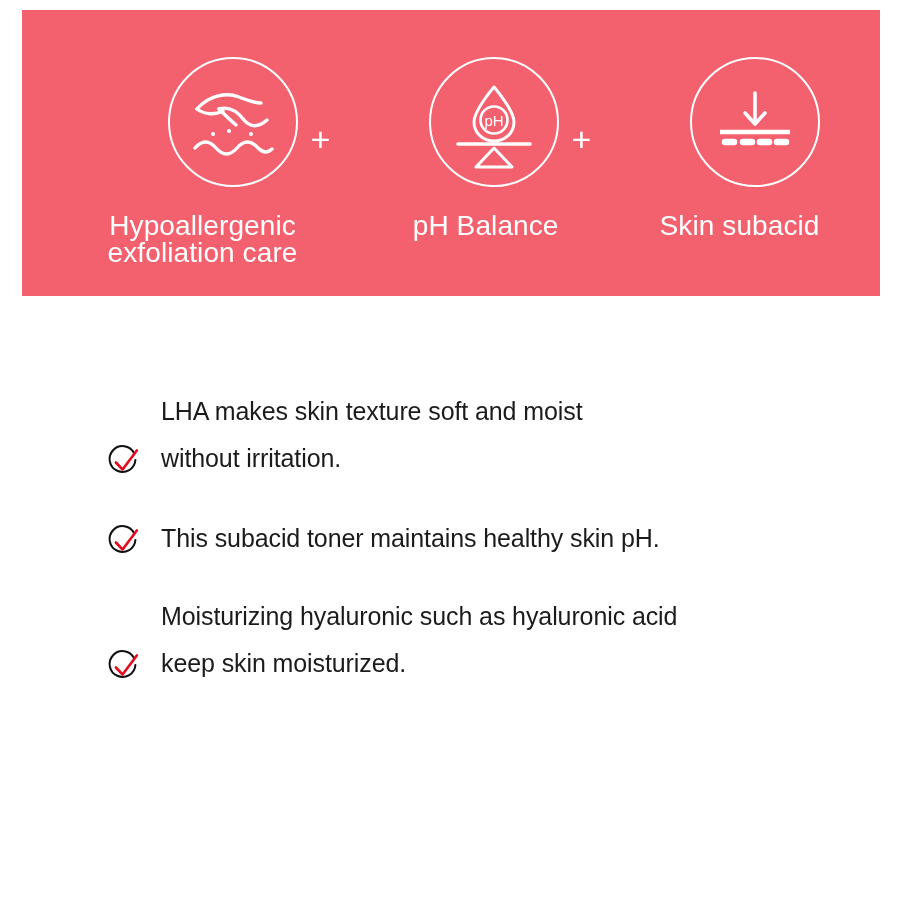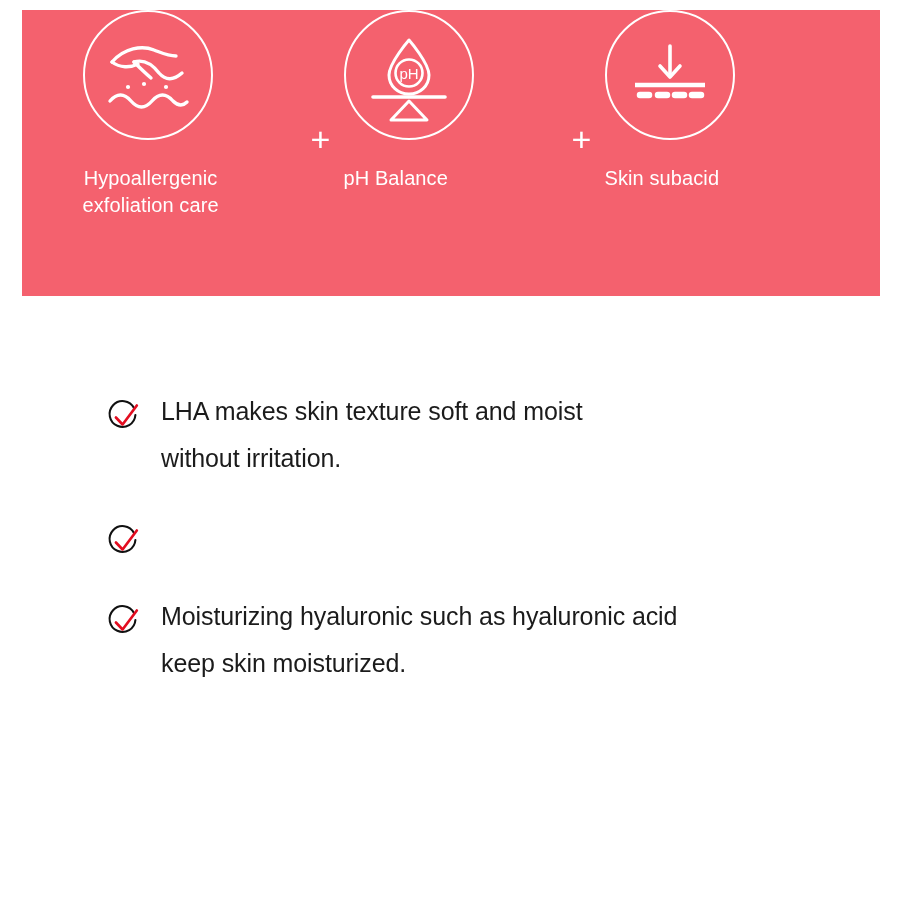--- a/index.html
+++ b/index.html
@@ -34,38 +34,39 @@
     height: 100%;
     display: flex;
     align-items: flex-start;
     justify-content: center;
   }
 
   .feature {
     width: 215px;
     display: flex;
     flex-direction: column;
-    align-items: flex-start;
+    align-items: flex-end;
+    padding-top: 47px;
   }
 
   .feature-circle {
     width: 130px;
     height: 130px;
     border: 2px solid #ffffff;
     border-radius: 50%;
     display: flex;
     align-items: center;
     justify-content: center;
     box-sizing: border-box;
   }
 
   .feature-label {
     margin-top: 25px;
     color: #ffffff;
-    font-size: 20px;
+    font-size: 28px;
     line-height: 27px;
     text-align: center;
     letter-spacing: 0.1px;
     white-space: pre-line;
   }
 
   .plus-sep {
     width: 46px;
     display: flex;
     align-items: flex-start;
@@ -80,21 +81,21 @@
   
   .bullet-list {
     position: absolute;
     left: 105px;
     top: 398px;
     width: 760px;
   }
 
   .bullet-item {
     display: flex;
-    align-items: flex-start;
+    align-items: flex-end;
     margin-bottom: 41px;
   }
   .bullet-item:last-child { margin-bottom: 0; }
 
   .check-icon {
     flex: 0 0 auto;
     width: 38px;
     height: 38px;
     margin-right: 18px;
     margin-top: 1px;
@@ -198,20 +199,21 @@
     <div class="bullet-text">LHA makes skin texture soft and moist
 without irritation.</div>
   </div>
 
 
   <div class="bullet-item">
     <svg class="check-icon" viewBox="0 0 40 40">
       <path d="M30.5 9.5 A 13.6 13.6 0 1 0 32 16.8" fill="none" stroke="#111111" stroke-width="2.2" stroke-linecap="round"></path>
       <path d="M11.5 19.5 L 18.5 26.8 L 33.5 6.8" fill="none" stroke="#e30d20" stroke-width="2.8" stroke-linecap="round" stroke-linejoin="round"></path>
     </svg>
+    <div class="bullet-text">This subacid toner maintains healthy skin pH.</div>
   </div>
 
   <div class="bullet-item">
     <svg class="check-icon" viewBox="0 0 40 40">
       <path d="M30.5 9.5 A 13.6 13.6 0 1 0 32 16.8" fill="none" stroke="#111111" stroke-width="2.2" stroke-linecap="round"></path>
       <path d="M11.5 19.5 L 18.5 26.8 L 33.5 6.8" fill="none" stroke="#e30d20" stroke-width="2.8" stroke-linecap="round" stroke-linejoin="round"></path>
     </svg>
     <div class="bullet-text">Moisturizing hyaluronic such as hyaluronic acid
 keep skin moisturized.</div>
   </div>

